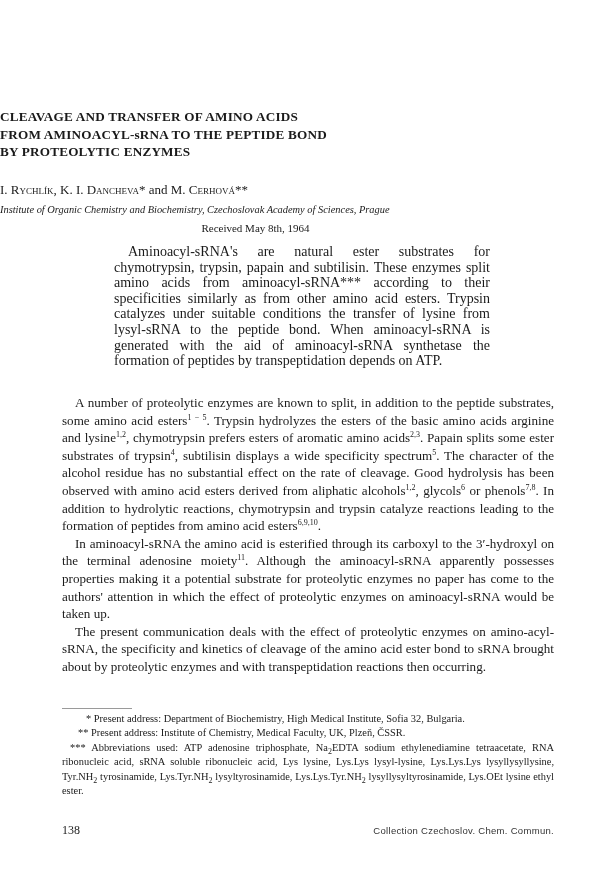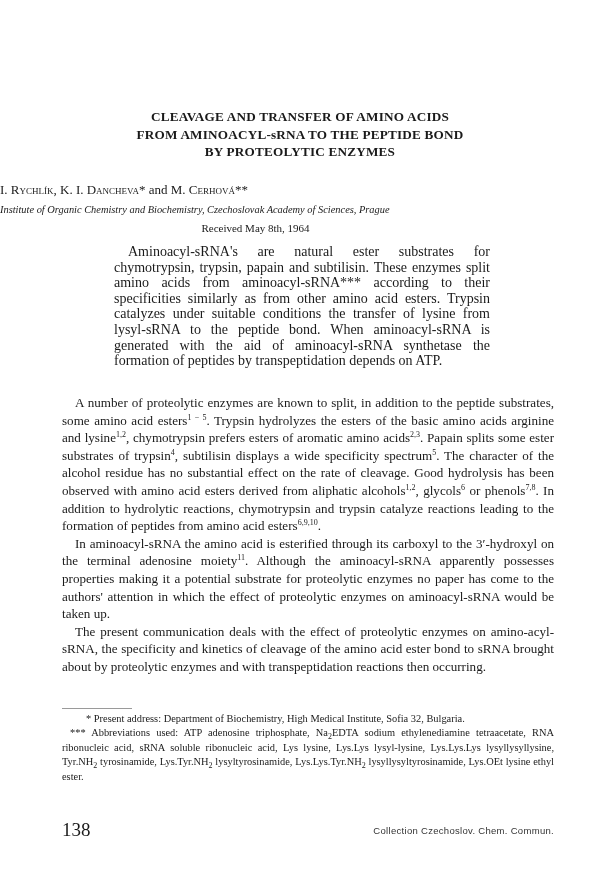--- a/index.html
+++ b/index.html
@@ -2,21 +2,21 @@
 <html><head>
 <meta charset="utf-8">
 <style>
   html, body { margin:0; padding:0; }
   body {
     width:600px; height:896px; background:#ffffff; position:relative; overflow:hidden;
     font-family: "Liberation Serif", "DejaVu Serif", serif; color:#1a1a1a;
   }
   .page { position:absolute; left:0; top:0; width:600px; height:896px; }
   .title {
-    position:absolute; left:0; top:108px; width:600px; text-align:center;
+    position:absolute; left:0; top:108px; width:600px; text-align:left;
     font-weight:bold; font-size:13.2px; line-height:17.5px; letter-spacing:0.2px;
   }
   .title div { white-space:nowrap; }
   .authors {
     position:absolute; left:0; top:182px; width:600px; text-align:left;
     font-size:13px; line-height:16px; white-space:nowrap;
   }
   .sc { font-variant: small-caps; }
   .affiliation {
     position:absolute; left:0; top:203px; width:600px; text-align:left;
@@ -43,21 +43,21 @@
     border-top:1px solid #9a9a9a;
   }
   .footnotes {
     position:absolute; left:62px; top:712px; width:492px;
     font-size:10.4px; line-height:14.4px; text-align:justify;
   }
   .footnotes .fn { margin:0; }
   .footnotes .fn.indent { padding-left:28px; }
   .footnotes .fn.first { text-indent:18px; }
   .footer-left {
-    position:absolute; left:62px; top:822px; font-size:19px; line-height:16px;
+    position:absolute; left:62px; top:822px; font-size:12px; line-height:16px;
   }
   .footer-right {
     position:absolute; right:46px; top:825px; font-size:9.5px; line-height:12px;
     font-family:"Liberation Sans", "DejaVu Sans", sans-serif; color:#333;
     letter-spacing:0.3px;
   }
 </style>
 </head>
 <body>
 
@@ -83,19 +83,20 @@
   <div class="body">
     <p><span>A number of proteolytic enzymes are known to split, in addition to the peptide substrates, some amino acid esters</span><sup>1 − 5</sup><span>. Trypsin hydrolyzes the esters of the basic amino acids arginine and lysine</span><sup>1,2</sup><span>, chymotrypsin prefers esters of aromatic amino acids</span><sup>2,3</sup><span>. Papain splits some ester substrates of trypsin</span><sup>4</sup><span>, subtilisin displays a wide specificity spectrum</span><sup>5</sup><span>. The character of the alcohol residue has no substantial effect on the rate of cleavage. Good hydrolysis has been observed with amino acid esters derived from aliphatic alcohols</span><sup>1,2</sup><span>, glycols</span><sup>6</sup><span> or phenols</span><sup>7,8</sup><span>. In addition to hydrolytic reactions, chymotrypsin and trypsin catalyze reactions leading to the formation of peptides from amino acid esters</span><sup>6,9,10</sup><span>.</span></p>
     <p><span>In aminoacyl-sRNA the amino acid is esterified through its carboxyl to the 3′-hydroxyl on the terminal adenosine moiety</span><sup>11</sup><span>. Although the aminoacyl-sRNA apparently possesses properties making it a potential substrate for proteolytic enzymes no paper has come to the authors' attention in which the effect of proteolytic enzymes on aminoacyl-sRNA would be taken up.</span></p>
     <p>The present communication deals with the effect of proteolytic enzymes on amino-acyl-sRNA, the specificity and kinetics of cleavage of the amino acid ester bond to sRNA brought about by proteolytic enzymes and with transpeptidation reactions then occurring.</p>
   </div>
 
   <div class="footrule"></div>
 
   <div class="footnotes">
     <p class="fn indent" style="padding-left:24px;">* Present address: Department of Biochemistry, High Medical Institute, Sofia 32, Bulgaria.</p>
+    <p class="fn indent" style="padding-left:16px;">** Present address: Institute of Chemistry, Medical Faculty, UK, Plzeň, ČSSR.</p>
     <p class="fn first" style="text-indent:8px;"><span>*** Abbreviations used: ATP adenosine triphosphate, Na</span><sub>2</sub><span>EDTA sodium ethylenediamine tetraacetate, RNA ribonucleic acid, sRNA soluble ribonucleic acid, Lys lysine, Lys.Lys lysyl-lysine, Lys.Lys.Lys lysyllysyllysine, Tyr.NH</span><sub>2</sub><span> tyrosinamide, Lys.Tyr.NH</span><sub>2</sub><span> lysyltyrosinamide, Lys.Lys.Tyr.NH</span><sub>2</sub><span> lysyllysyltyrosinamide, Lys.OEt lysine ethyl ester.</span></p>
   </div>
 
   <div class="footer-left">138</div>
   <div class="footer-right">Collection Czechoslov. Chem. Commun.</div>
 
 </div>
 
 </body></html>

